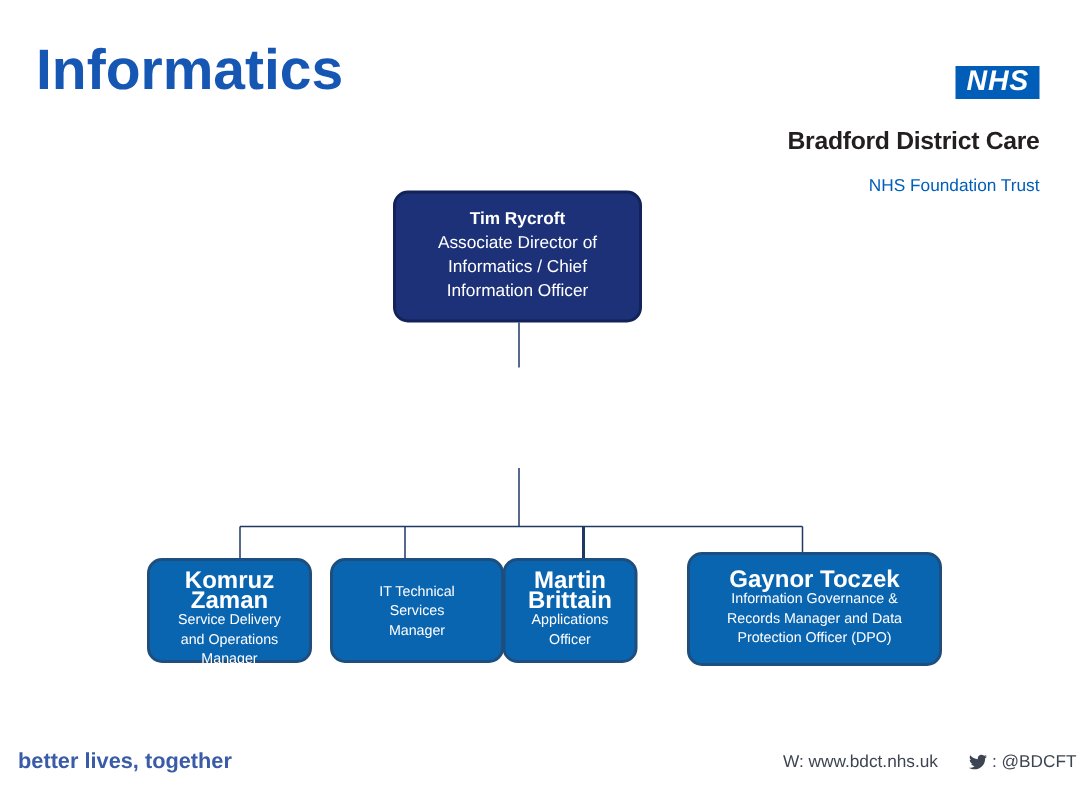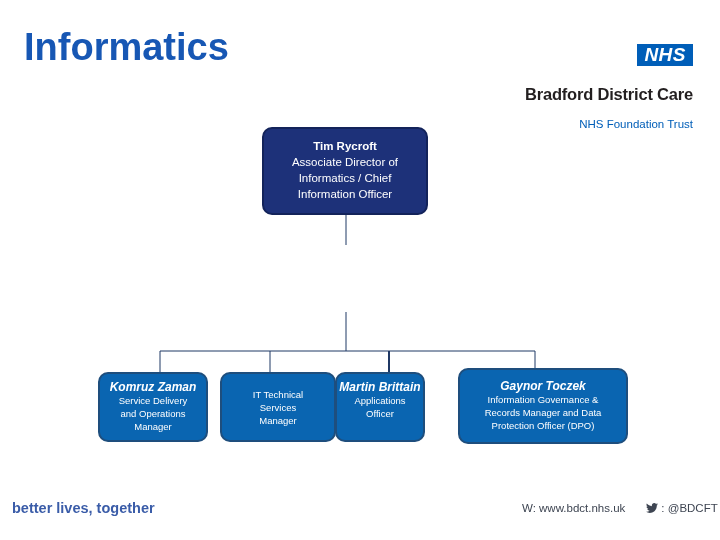--- a/index.html
+++ b/index.html
@@ -28,21 +28,21 @@
     position:absolute;box-sizing:border-box;border-radius:10px;color:var(--box-text);
     display:flex;flex-direction:column;align-items:center;text-align:center;
     background:var(--node-fill);border:2px solid var(--node-border);
   }
   .obox .box-name{font-weight:bold;}
   .obox .box-role{white-space:pre-line;}
   .obox-top{background:var(--top-fill);border-color:var(--top-border);}
   .lv1{padding-top:9px;font-size:11.5px;line-height:16px;}
   .lv2{padding-top:8px;font-size:11.5px;line-height:15px;}
   .lv3{padding-top:7px;font-size:9.5px;line-height:13px;}
-  .lv3 .box-name{font-size:12px;font-style:italic;}
+  .lv3 .box-name{font-size:16px;}
   .center-v{justify-content:center;padding-top:0;}
   
   .tagline{position:absolute;left:12px;top:500px;font-size:14.5px;font-weight:bold;color:var(--tagline);}
   .footer-right{position:absolute;left:522px;top:502px;display:flex;align-items:center;font-size:11.5px;color:var(--footer-text);}
   .twitter-icon{margin-left:20px;margin-right:2px;display:inline-flex;}
   .twitter-icon svg{width:14px;height:12px;fill:var(--footer-text);}
 </style>
 </head>
 <body>
 

